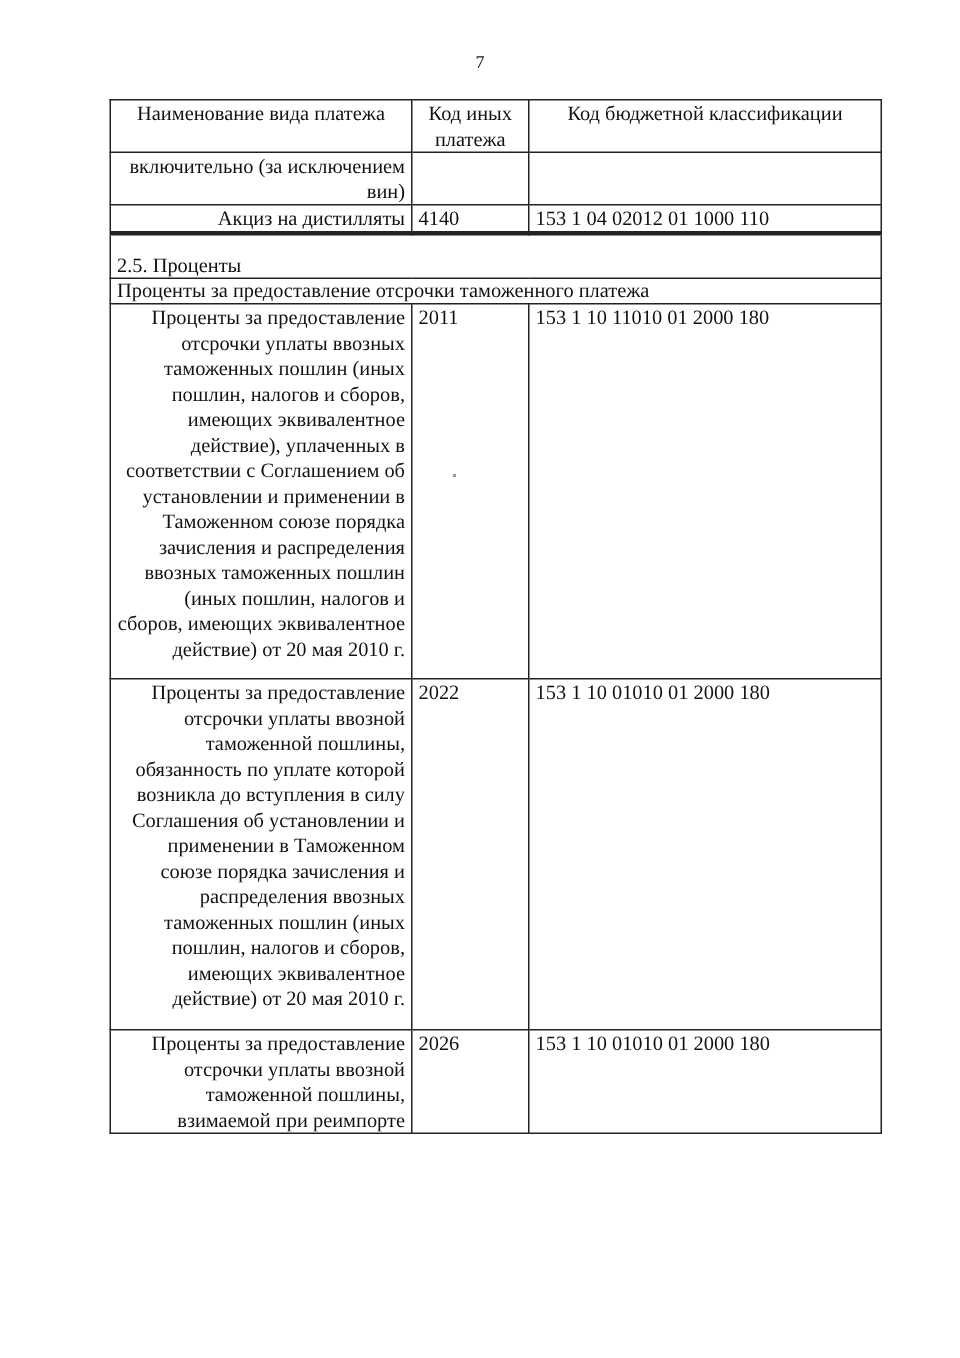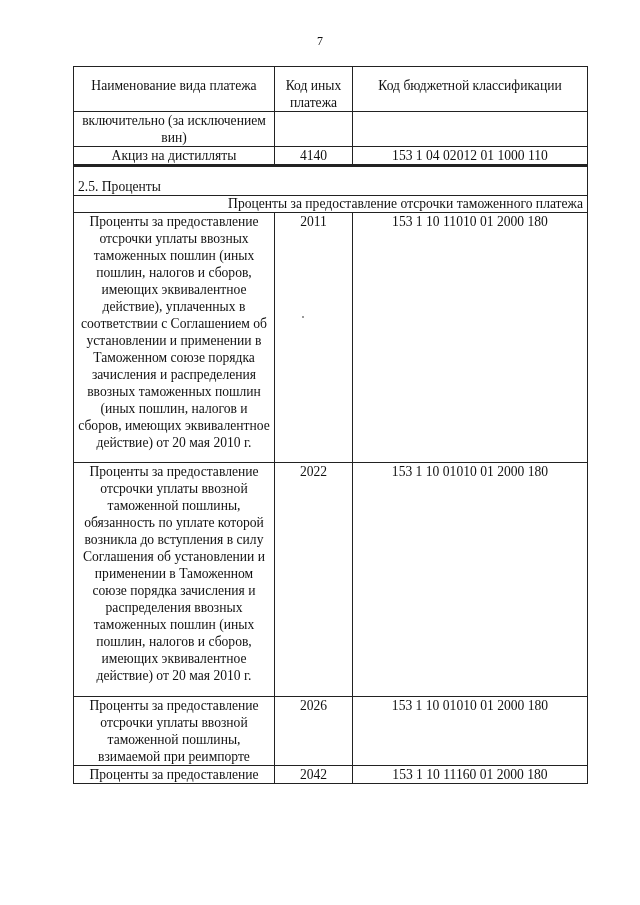--- a/index.html
+++ b/index.html
@@ -6,25 +6,25 @@
   body { width: 640px; height: 905px; position: relative; overflow: hidden;
          font-family: "Liberation Serif", "DejaVu Serif", serif; color: #111; }
   .page-number { position: absolute; top: 34px; left: 0; width: 640px; text-align: center;
                  font-size: 12px; }
   table.doc { position: absolute; left: 73px; top: 66px; width: 514px;
               border-collapse: collapse; table-layout: fixed; font-size: 13.6px; line-height: 17px; }
   table.doc td, table.doc th { border: 1px solid #222; padding: 0 4px; vertical-align: top;
                                font-weight: normal; }
   col.c1 { width: 201px; } col.c2 { width: 78px; } col.c3 { width: 235px; }
   th { text-align: center; }
-  td.name { text-align: center; padding-left: 3px; }
-  td.code, td.kbk { text-align: center; }
-  tr.hdr th { height: 34px; padding-top: 10px; }
+  td.name { text-align: right; padding-left: 3px; }
+  td.code, td.kbk { text-align: left; }
+  tr.hdr th { height: 34px; padding-top: 0; }
   tr.section-title td { text-align: left; height: 28px; vertical-align: bottom; padding-bottom: 0; }
-  tr.subsection-title td { text-align: right; height: 16px; line-height: 15px; }
+  tr.subsection-title td { text-align: left; height: 16px; line-height: 15px; }
   .stray-dot { position: absolute; left: 302px; top: 316px; width: 2px; height: 2px; background: #999; }
 </style>
 </head>
 <body>
 
 <div class="page-number">7</div>
 
 <table class="doc">
   <colgroup>
       <col class="c1">
@@ -64,21 +64,16 @@
   <tr style="height:234px">
     <td class="name">Проценты за предоставление отсрочки уплаты ввозной таможенной пошлины, обязанность по уплате которой возникла до вступления в силу Соглашения об установлении и применении в Таможенном союзе порядка зачисления и распределения ввозных таможенных пошлин (иных пошлин, налогов и сборов, имеющих эквивалентное действие) от 20 мая 2010 г.</td>
     <td class="code">2022</td>
     <td class="kbk">153 1 10 01010 01 2000 180</td>
   </tr>
   <tr style="height:69px">
     <td class="name">Проценты за предоставление отсрочки уплаты ввозной таможенной пошлины, взимаемой при реимпорте</td>
     <td class="code">2026</td>
     <td class="kbk">153 1 10 01010 01 2000 180</td>
   </tr>
-  <tr style="height:17px">
-    <td class="name">Проценты за предоставление</td>
-    <td class="code">2042</td>
-    <td class="kbk">153 1 10 11160 01 2000 180</td>
-  </tr>
 </tbody>
   </table>
 
 <div class="stray-dot"></div>
 
 </body></html>

